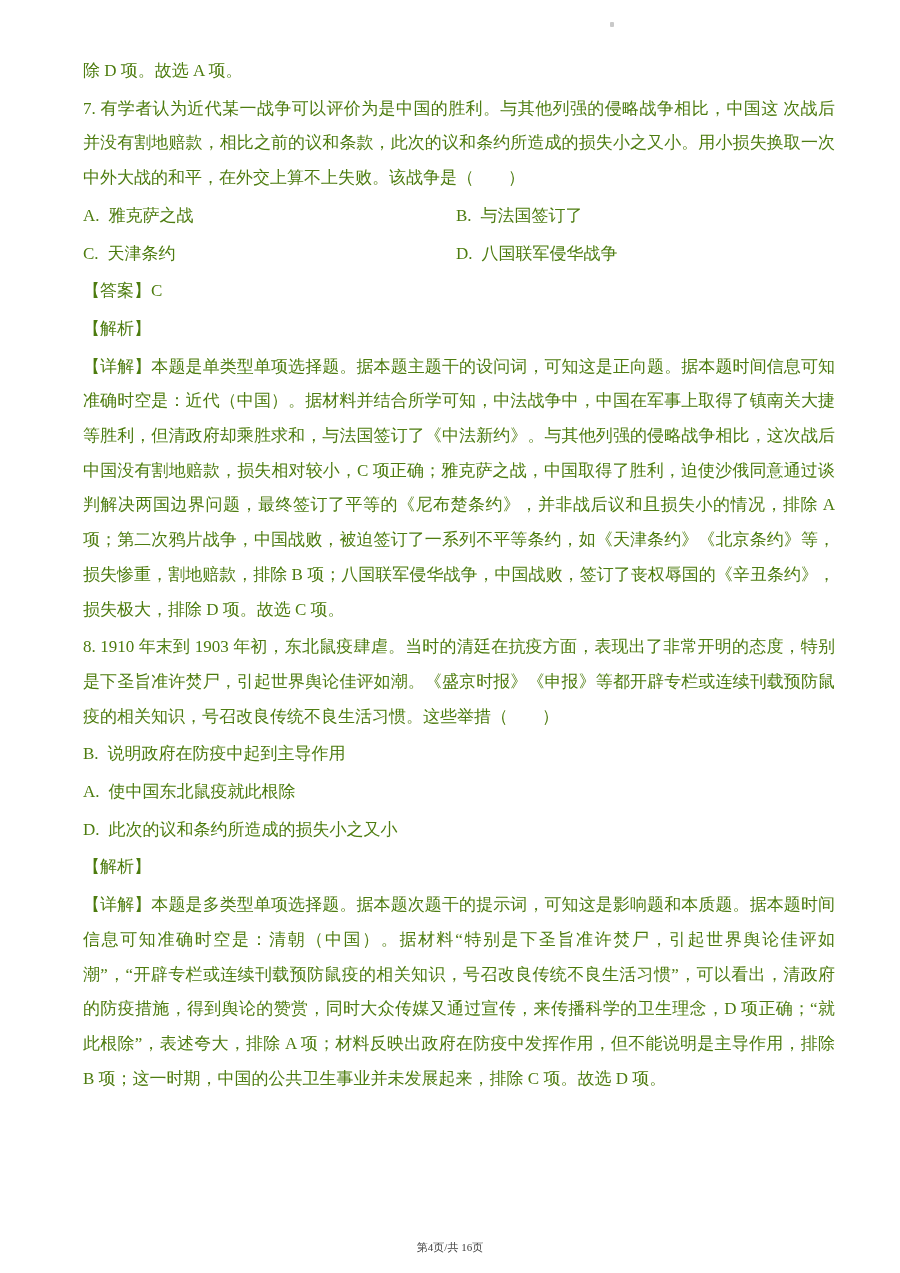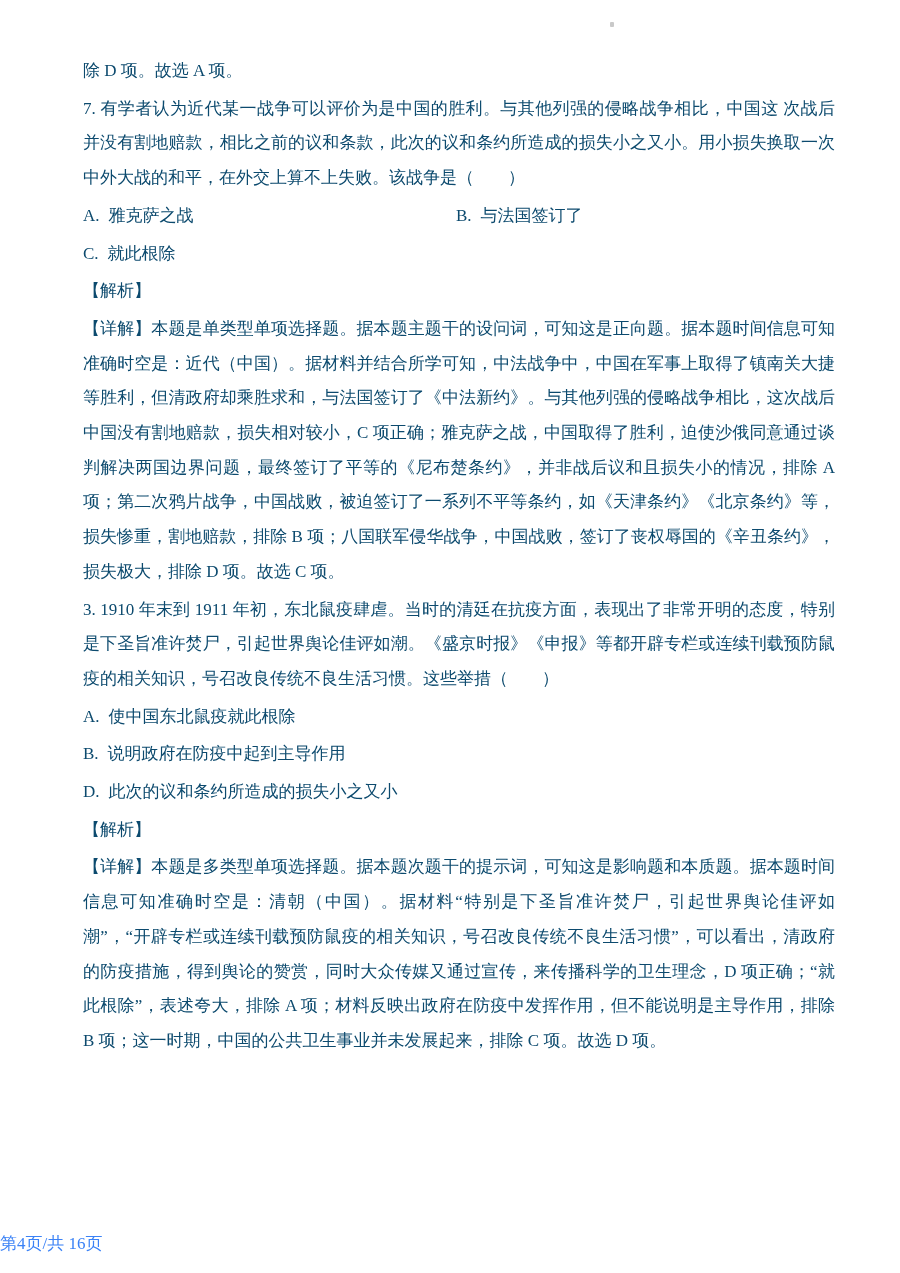--- a/index.html
+++ b/index.html
@@ -24,21 +24,21 @@
     height: 5px;
     background: #c9c9c9;
     border-radius: 1px;
   }
   .content {
     position: absolute;
     left: 83px;
     top: 54px;
     width: 752px;
     font-size: 17px;
-    color: #0c4a6e;
+    color: #4d7c0f;
   }
   .para {
     margin: 0 0 3px 0;
     line-height: 34.7px;
     text-align: justify;
     text-justify: inter-character;
     text-align-last: left;
     word-break: break-all;
   }
   .optrow {
@@ -47,49 +47,51 @@
     margin-bottom: 3px;
   }
   .optrow.two .opt:first-child { width: 373px; flex: 0 0 373px; }
   .opt { white-space: nowrap; }
   .opt-label { margin-right: 9px; }
   .footer {
     position: absolute;
     left: 0;
     right: 0;
     bottom: 19px;
-    text-align: left;
-    font-size: 17px;
-    color: #3b82f6;
+    text-align: center;
+    font-size: 11px;
+    color: #404040;
     line-height: 1.2;
   }
 </style>
 </head>
 <body>
 
 <div class="page">
   <div class="stray-mark"></div>
   <div class="content">
       <p class="para">除 D 项。故选 A 项。</p>
       <p class="para">7. 有学者认为近代某一战争可以评价为是中国的胜利。与其他列强的侵略战争相比，中国这 次战后并没有割地赔款，相比之前的议和条款，此次的议和条约所造成的损失小之又小。用小损失换取一次中外大战的和平，在外交上算不上失败。该战争是（　　）</p>
       <div class="optrow two">
         <span class="opt"><span class="opt-label">A.</span><span>雅克萨之战</span></span>
         <span class="opt"><span class="opt-label">B.</span><span>与法国签订了</span></span>
       </div>
       <div class="optrow two">
-        <span class="opt"><span class="opt-label">C.</span><span>就此根除</span></span>
+        <span class="opt"><span class="opt-label">C.</span><span>天津条约</span></span>
+        <span class="opt"><span class="opt-label">D.</span><span>八国联军侵华战争</span></span>
       </div>
+      <p class="para">【答案】C</p>
       <p class="para">【解析】</p>
       <p class="para">【详解】本题是单类型单项选择题。据本题主题干的设问词，可知这是正向题。据本题时间信息可知准确时空是：近代（中国）。据材料并结合所学可知，中法战争中，中国在军事上取得了镇南关大捷等胜利，但清政府却乘胜求和，与法国签订了《中法新约》。与其他列强的侵略战争相比，这次战后中国没有割地赔款，损失相对较小，C 项正确；雅克萨之战，中国取得了胜利，迫使沙俄同意通过谈判解决两国边界问题，最终签订了平等的《尼布楚条约》，并非战后议和且损失小的情况，排除 A 项；第二次鸦片战争，中国战败，被迫签订了一系列不平等条约，如《天津条约》《北京条约》等，损失惨重，割地赔款，排除 B 项；八国联军侵华战争，中国战败，签订了丧权辱国的《辛丑条约》，损失极大，排除 D 项。故选 C 项。</p>
-      <p class="para">3. 1910 年末到 1911 年初，东北鼠疫肆虐。当时的清廷在抗疫方面，表现出了非常开明的态度，特别是下圣旨准许焚尸，引起世界舆论佳评如潮。《盛京时报》《申报》等都开辟专栏或连续刊载预防鼠疫的相关知识，号召改良传统不良生活习惯。这些举措（　　）</p>
+      <p class="para">8. 1910 年末到 1903 年初，东北鼠疫肆虐。当时的清廷在抗疫方面，表现出了非常开明的态度，特别是下圣旨准许焚尸，引起世界舆论佳评如潮。《盛京时报》《申报》等都开辟专栏或连续刊载预防鼠疫的相关知识，号召改良传统不良生活习惯。这些举措（　　）</p>
+      <div class="optrow">
+        <span class="opt"><span class="opt-label">B.</span><span>说明政府在防疫中起到主导作用</span></span>
+      </div>
       <div class="optrow">
         <span class="opt"><span class="opt-label">A.</span><span>使中国东北鼠疫就此根除</span></span>
-      </div>
-      <div class="optrow">
-        <span class="opt"><span class="opt-label">B.</span><span>说明政府在防疫中起到主导作用</span></span>
       </div>
       <div class="optrow">
         <span class="opt"><span class="opt-label">D.</span><span>此次的议和条约所造成的损失小之又小</span></span>
       </div>
       <p class="para">【解析】</p>
       <p class="para">【详解】本题是多类型单项选择题。据本题次题干的提示词，可知这是影响题和本质题。据本题时间信息可知准确时空是：清朝（中国）。据材料“特别是下圣旨准许焚尸，引起世界舆论佳评如潮”，“开辟专栏或连续刊载预防鼠疫的相关知识，号召改良传统不良生活习惯”，可以看出，清政府的防疫措施，得到舆论的赞赏，同时大众传媒又通过宣传，来传播科学的卫生理念，D 项正确；“就此根除”，表述夸大，排除 A 项；材料反映出政府在防疫中发挥作用，但不能说明是主导作用，排除 B 项；这一时期，中国的公共卫生事业并未发展起来，排除 C 项。故选 D 项。</p>
     </div>
   <div class="footer">第4页/共 16页</div>
 </div>
 

